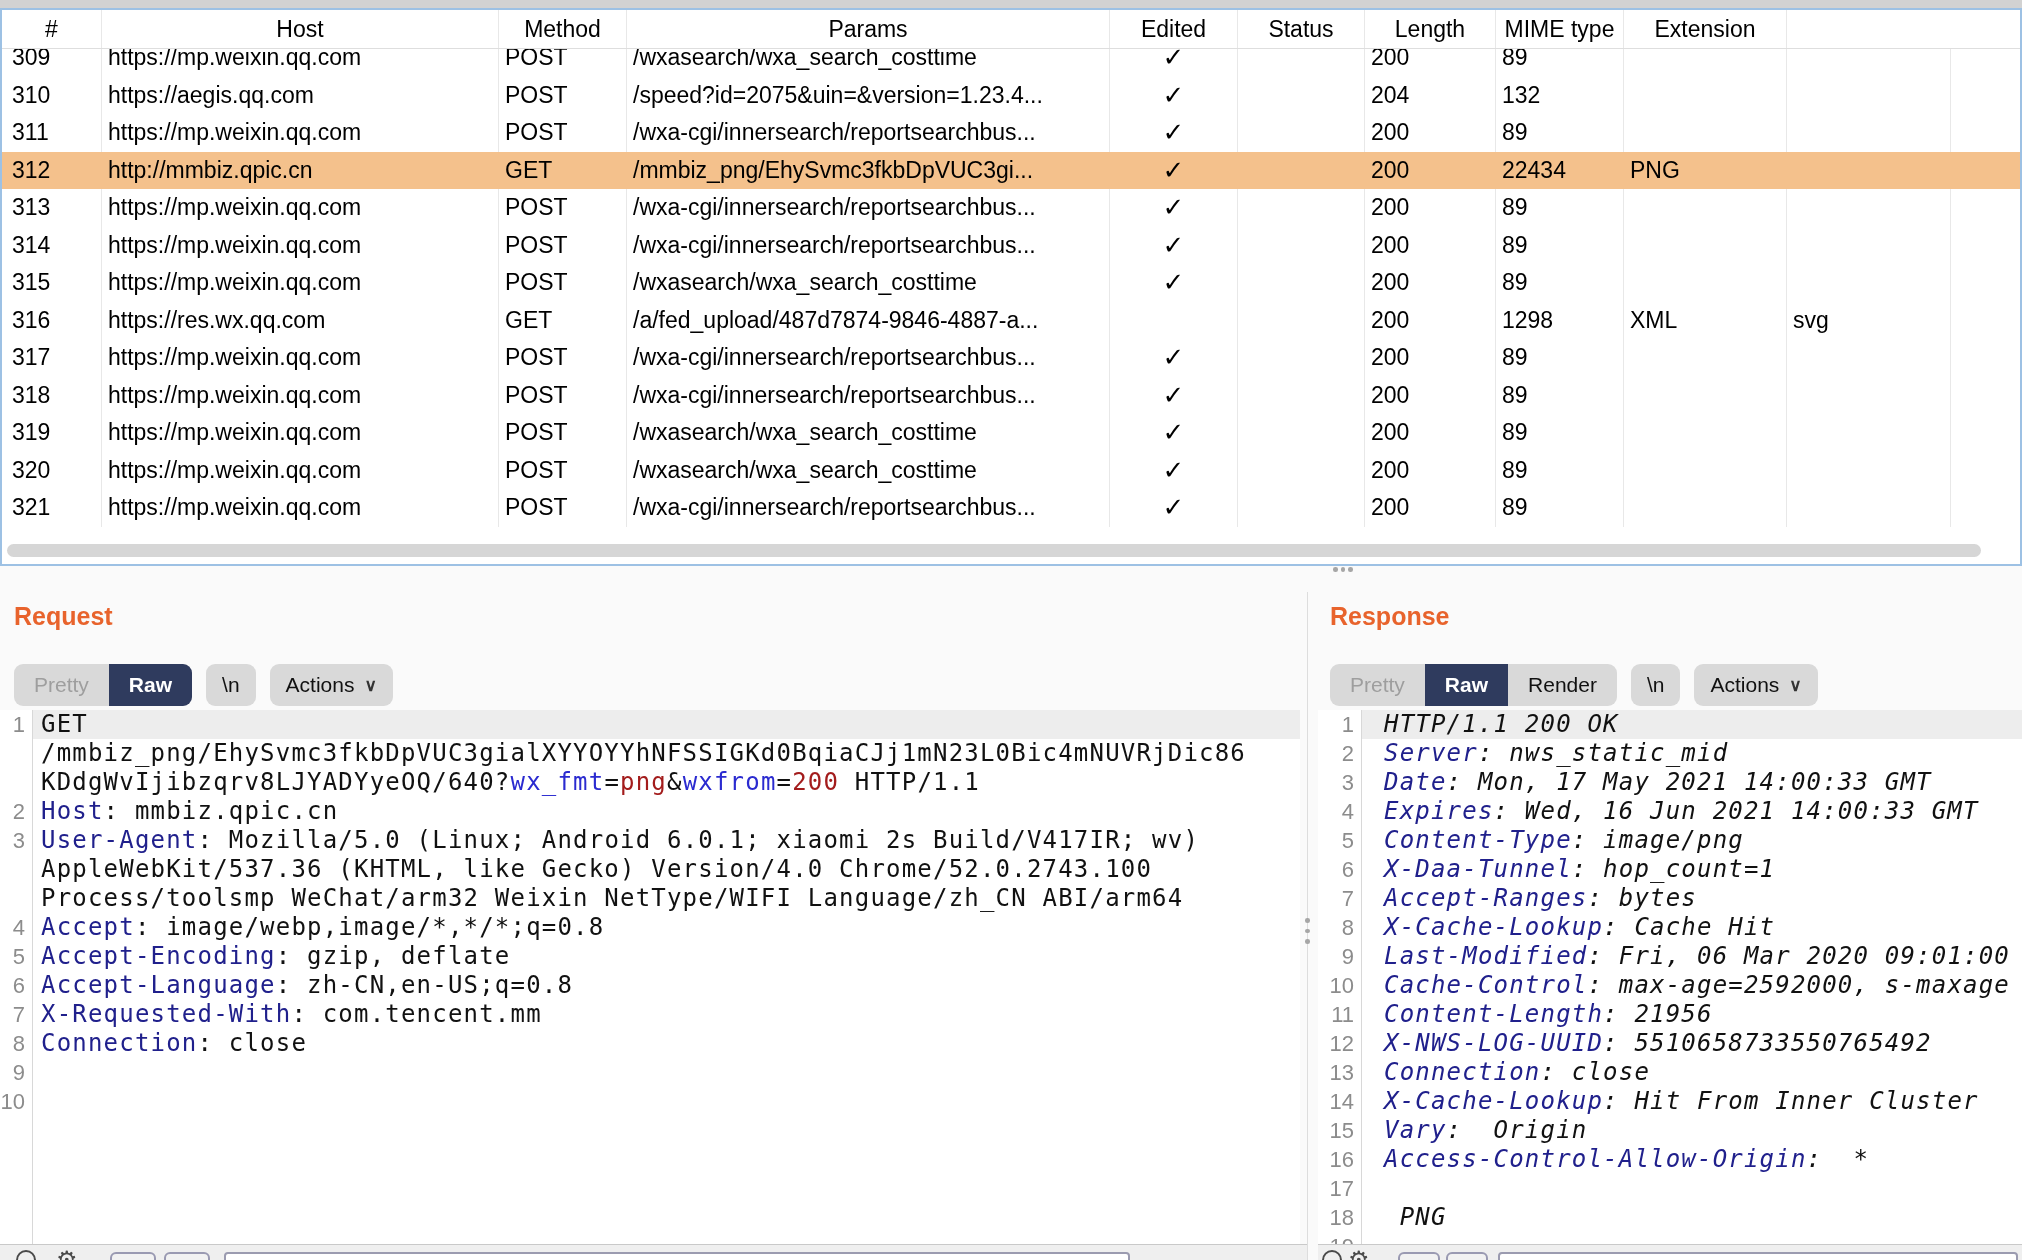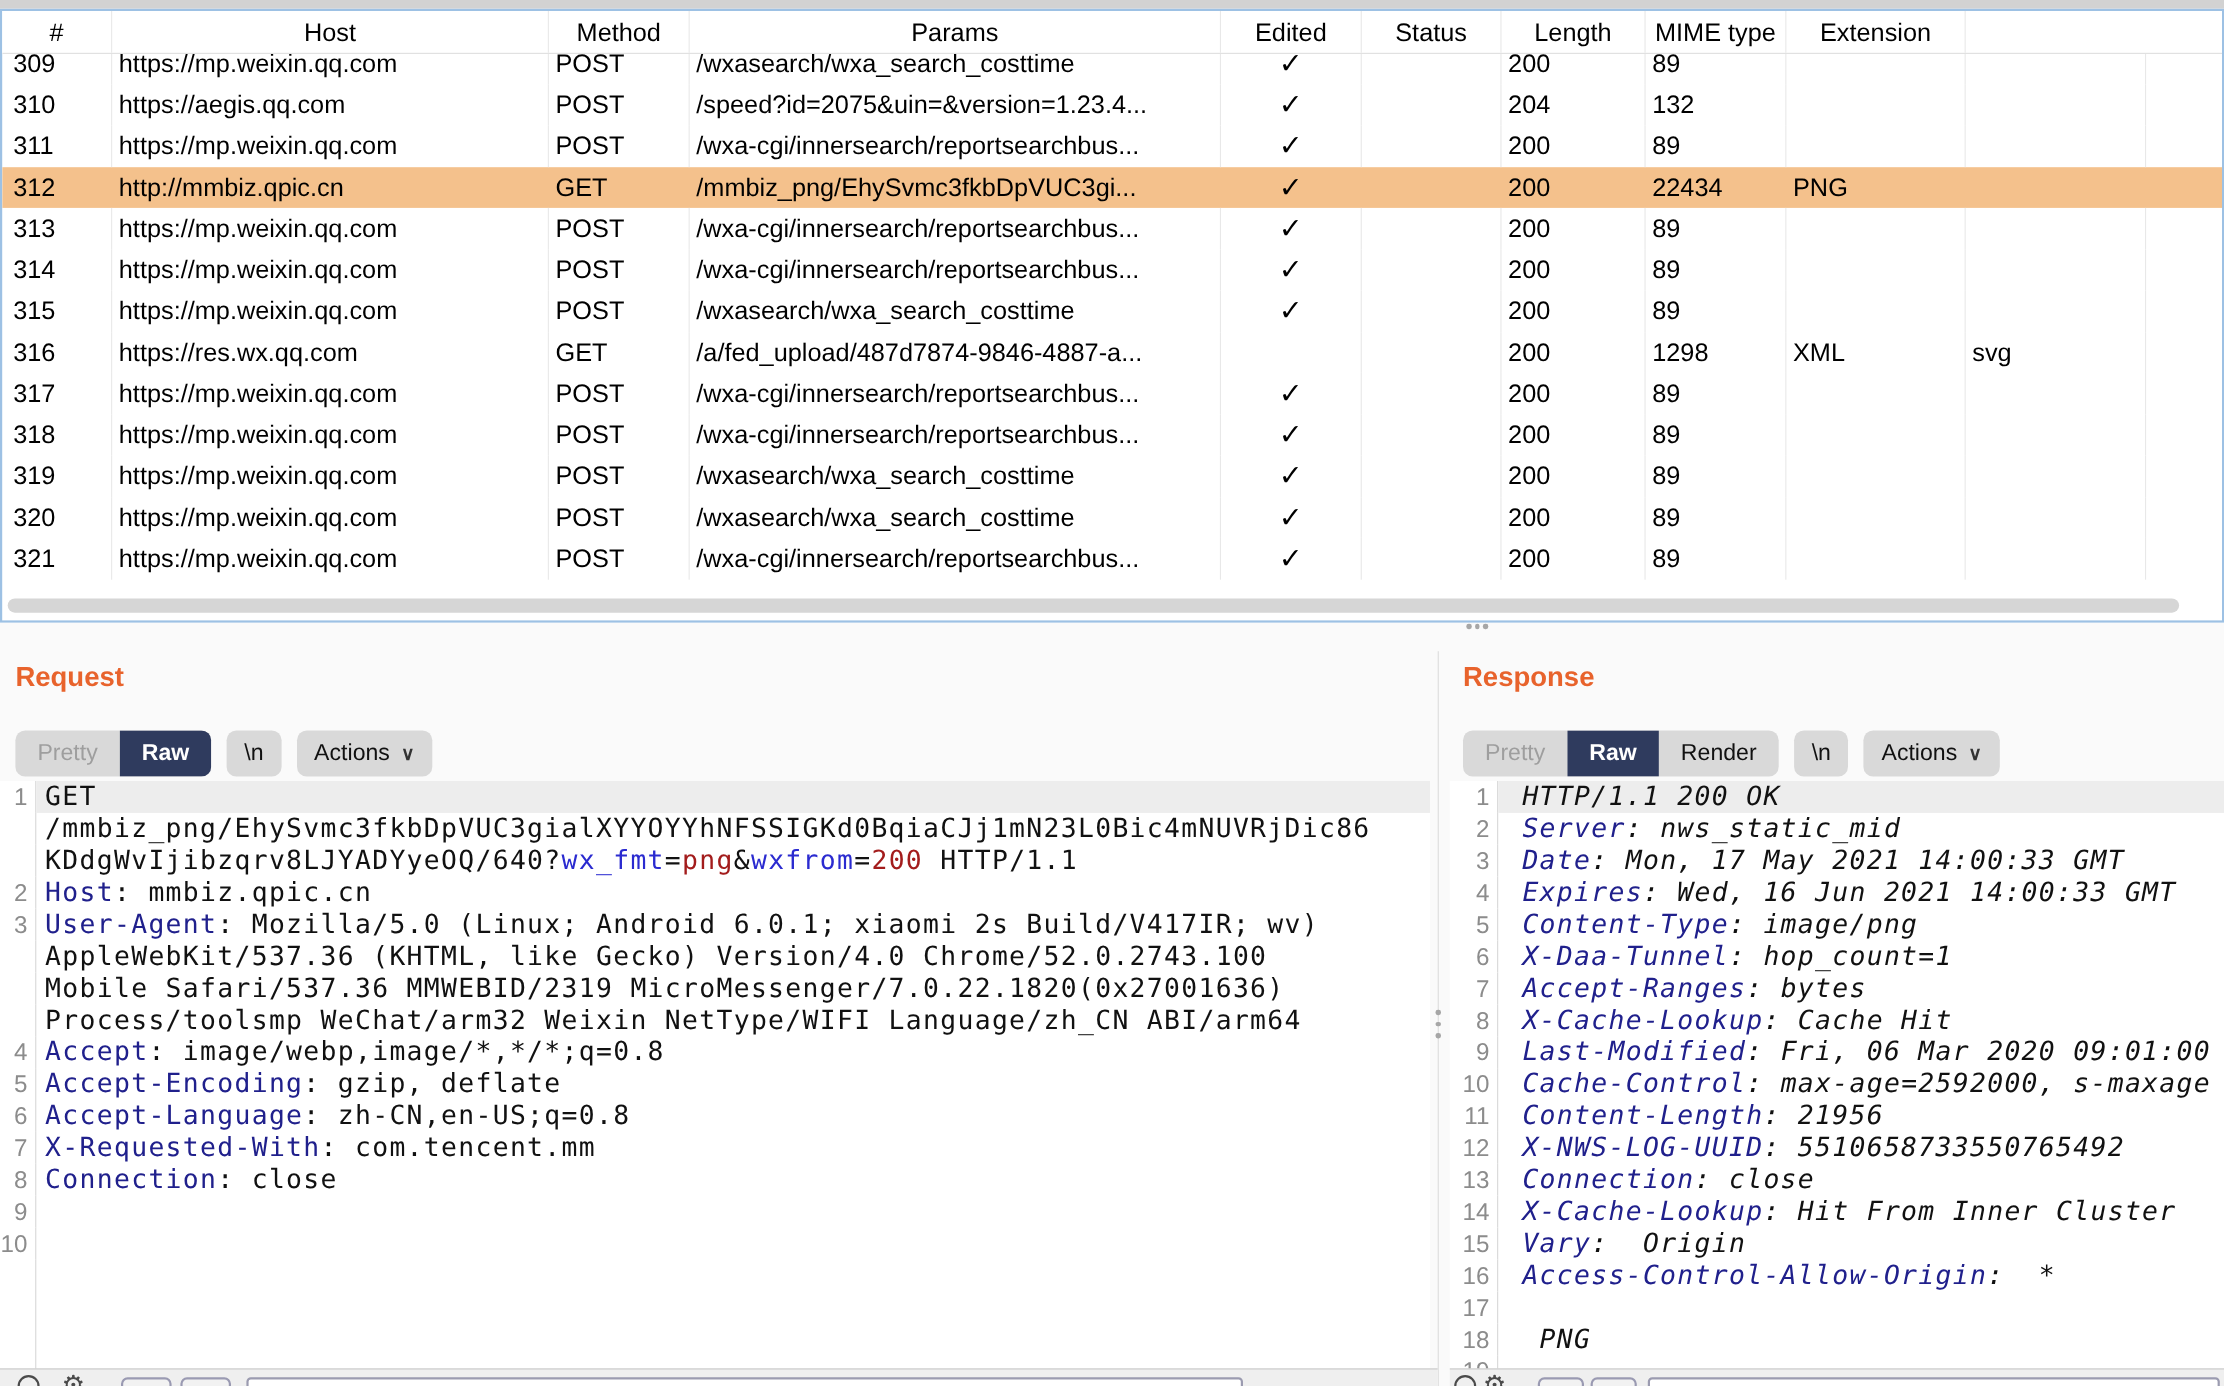--- a/index.html
+++ b/index.html
@@ -322,24 +322,20 @@
       <div class="crow">
         <span class="gut">3</span>
         <span class="ctext"><span class="ck">User-Agent</span><span>: Mozilla/5.0 (Linux; Android 6.0.1; xiaomi 2s Build/V417IR; wv)</span></span>
       </div>
       <div class="crow">
         <span class="gut"></span>
         <span class="ctext"><span>AppleWebKit/537.36 (KHTML, like Gecko) Version/4.0 Chrome/52.0.2743.100</span></span>
       </div>
       <div class="crow">
         <span class="gut"></span>
-        <span class="ctext"><span>Mobile Safari/537.36 MMWEBID/2319 MicroMessenger/7.0.22.1820(0x27001636)</span></span>
-      </div>
-      <div class="crow">
-        <span class="gut"></span>
         <span class="ctext"><span>Process/toolsmp WeChat/arm32 Weixin NetType/WIFI Language/zh_CN ABI/arm64</span></span>
       </div>
       <div class="crow">
         <span class="gut">4</span>
         <span class="ctext"><span class="ck">Accept</span><span>: image/webp,image/*,*/*;q=0.8</span></span>
       </div>
       <div class="crow">
         <span class="gut">5</span>
         <span class="ctext"><span class="ck">Accept-Encoding</span><span>: gzip, deflate</span></span>
       </div>

